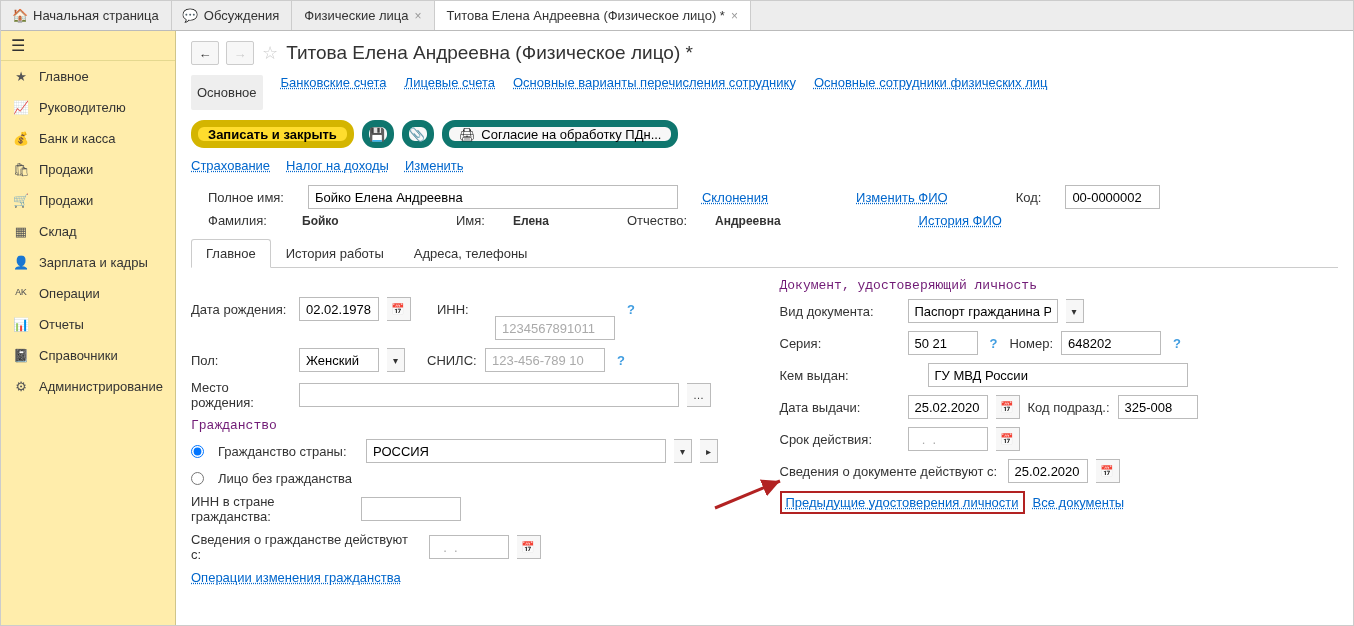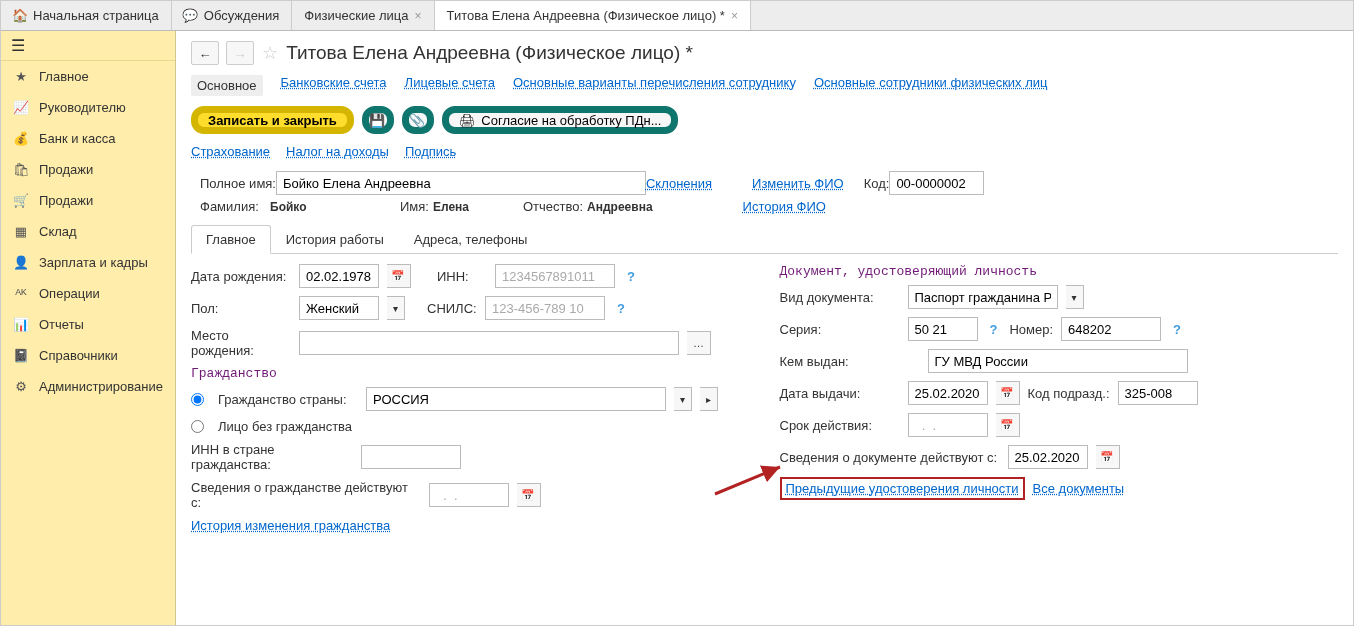--- a/index.html
+++ b/index.html
@@ -23,32 +23,32 @@
 .content { flex: 1; background: #fff; display: flex; flex-direction: column; overflow: auto; }
 
 .contenthead { display: flex; align-items: center; gap: 8px; padding: 10px 15px 6px; }
 .navbtn { width: 28px; height: 24px; border: 1px solid #ccc; background: #f7f7f7; display: inline-flex; align-items: center; justify-content: center; cursor: pointer; border-radius: 2px; }
 .navbtn + .navbtn { margin-left: -1px; }
 .star { color: #ccc; font-size: 18px; }
 .title { font-size: 19px; font-weight: 400; color: #333; }
 
 .subnav { display: flex; gap: 18px; padding: 4px 15px 10px; }
 .subnav .sn { cursor: pointer; }
-.subnav .sn.active { background: #eee; padding: 3px 6px; border-radius: 2px; }
+.subnav .sn.active { background: #eee; padding: 10px 6px; border-radius: 2px; }
 .subnav .sn.link { color: #0066cc; text-decoration: underline dotted; }
 
 .toolbar { display: flex; gap: 8px; padding: 0 15px 10px; align-items: center; }
 .btn { height: 28px; padding: 0 10px; border: 7px solid #0f766e; background: #f7f7f7; display: inline-flex; align-items: center; gap: 6px; cursor: pointer; border-radius: 13px; font-size: 13px; }
 .btn.yellow { background: #ffdd2d; border-color: #d4b500; font-weight: bold; }
 .btn.icon-only { width: 32px; padding: 0; justify-content: center; }
 
 .sublinks { display: flex; gap: 16px; padding: 0 15px 10px; }
 .link { color: #0066cc; text-decoration: underline dotted; cursor: pointer; }
 
-.formrow { display: flex; align-items: center; padding: 2px 24px; gap: 0; }
+.formrow { display: flex; align-items: center; padding: 2px 32px; gap: 24px; }
 .lbl { min-width: 70px; }
 .input { height: 24px; border: 1px solid #bbb; padding: 0 6px; background: #fff; font-size: 13px; }
 .input::placeholder { color: #aaa; }
 
 .inner-tabs { margin: 8px 15px 0; border-bottom: 1px solid #ccc; display: flex; }
 .inner-tabs .it { padding: 6px 14px; border: 1px solid transparent; cursor: pointer; position: relative; top: 1px; }
 .inner-tabs .it.active { border: 1px solid #ccc; border-bottom: 1px solid #fff; background: #fff; border-radius: 3px 3px 0 0; }
 
 .columns { display: flex; padding: 10px 15px; gap: 30px; }
 .col { flex: 1; }
@@ -159,21 +159,21 @@
         <button class="btn icon-only">📎</button>
         <button class="btn">
             <span>🖨</span>
             <span>Согласие на обработку ПДн...</span>
           </button>
       </div>
 
       <div class="sublinks">
         <span class="link">Страхование</span>
         <span class="link">Налог на доходы</span>
-        <span class="link">Подпись</span>
+        <span class="link">Изменить</span>
       </div>
 
       <div class="formrow">
         <span class="lbl">Полное имя:</span>
         <input class="input" style="width: 370px;" value="Бойко Елена Андреевна">
         <span class="link">Склонения</span>
         <span style="width:40px"></span>
         <span class="link">Изменить ФИО</span>
         <span style="width:20px"></span>
         <span>Код:</span>
@@ -199,21 +199,21 @@
 
       <div class="columns">
 
         <div class="col">
           <div class="frow">
             <span class="flbl">Дата рождения:</span>
             <input class="input" style="width: 80px;" value="02.02.1978">
               <span class="cal-btn">📅</span>
             <span style="width:10px"></span>
             <span style="width:50px">ИНН:</span>
-            <input class="input" style="width: 120px;" placeholder="1234567891011">
+            <input class="input" style="width: 120px; margin-top: 38px;" placeholder="1234567891011">
             <span class="qmark">?</span>
           </div>
           <div class="frow">
             <span class="flbl">Пол:</span>
             <input class="input" style="width: 80px;" value="Женский">
               <span class="select-btn">▾</span>
             <span style="width:6px"></span>
             <span style="width:50px">СНИЛС:</span>
             <input class="input" style="width: 120px;" placeholder="123-456-789 10">
             <span class="qmark">?</span>
@@ -238,21 +238,21 @@
           <div class="frow">
             <span style="width:162px">ИНН в стране гражданства:</span>
             <input class="input" style="width: 100px;">
           </div>
           <div class="frow">
             <span style="width:230px">Сведения о гражданстве действуют с:</span>
             <input class="input" style="width: 80px;" placeholder="  .  .">
               <span class="cal-btn">📅</span>
           </div>
           <div class="frow">
-            <span class="link">История изменения гражданства</span>
+            <span class="link">Операции изменения гражданства</span>
           </div>
         </div>
 
         <div class="col" style="position:relative">
           <div class="section-h">Документ, удостоверяющий личность</div>
           <div class="frow">
             <span class="flbl w120">Вид документа:</span>
             <input class="input" style="width: 150px;" value="Паспорт гражданина РФ">
               <span class="select-btn">▾</span>
           </div>

